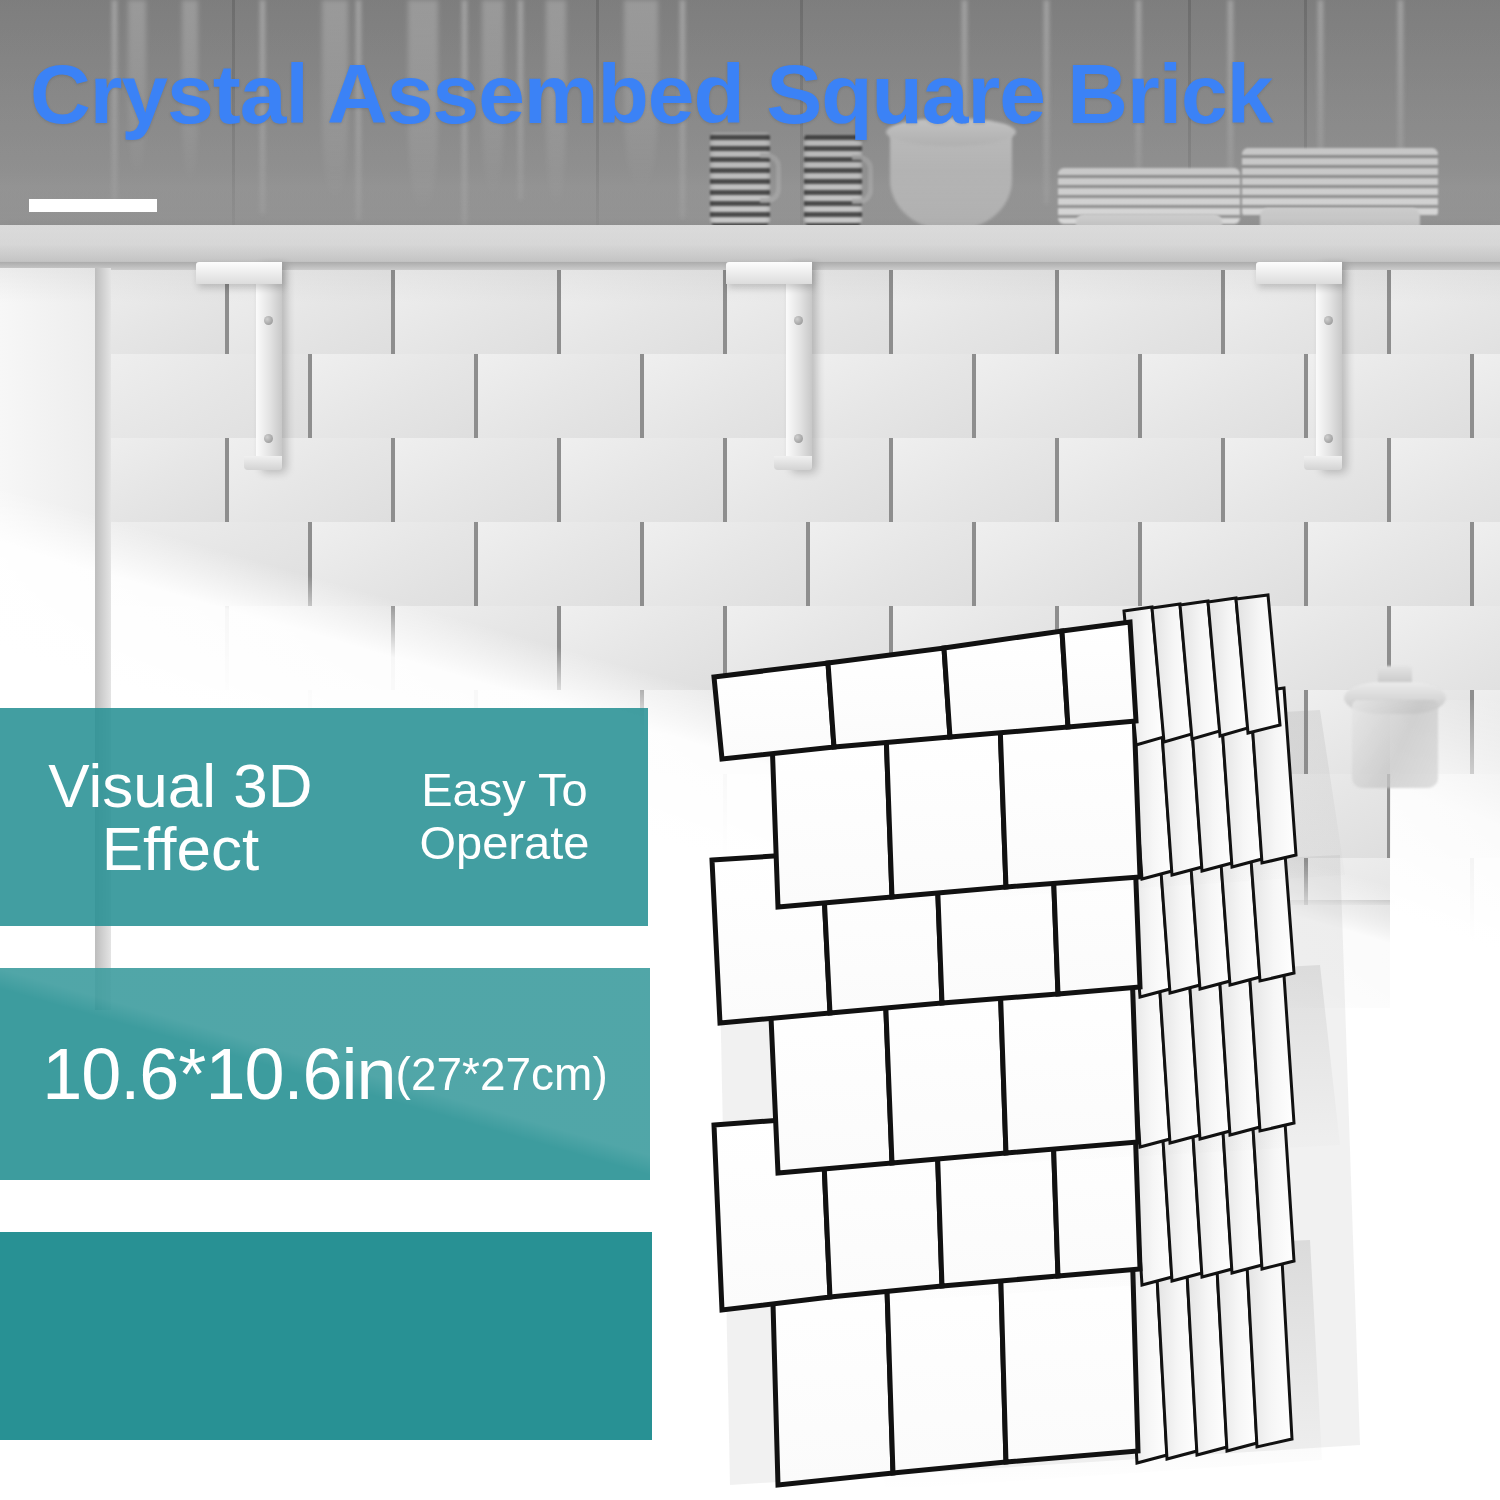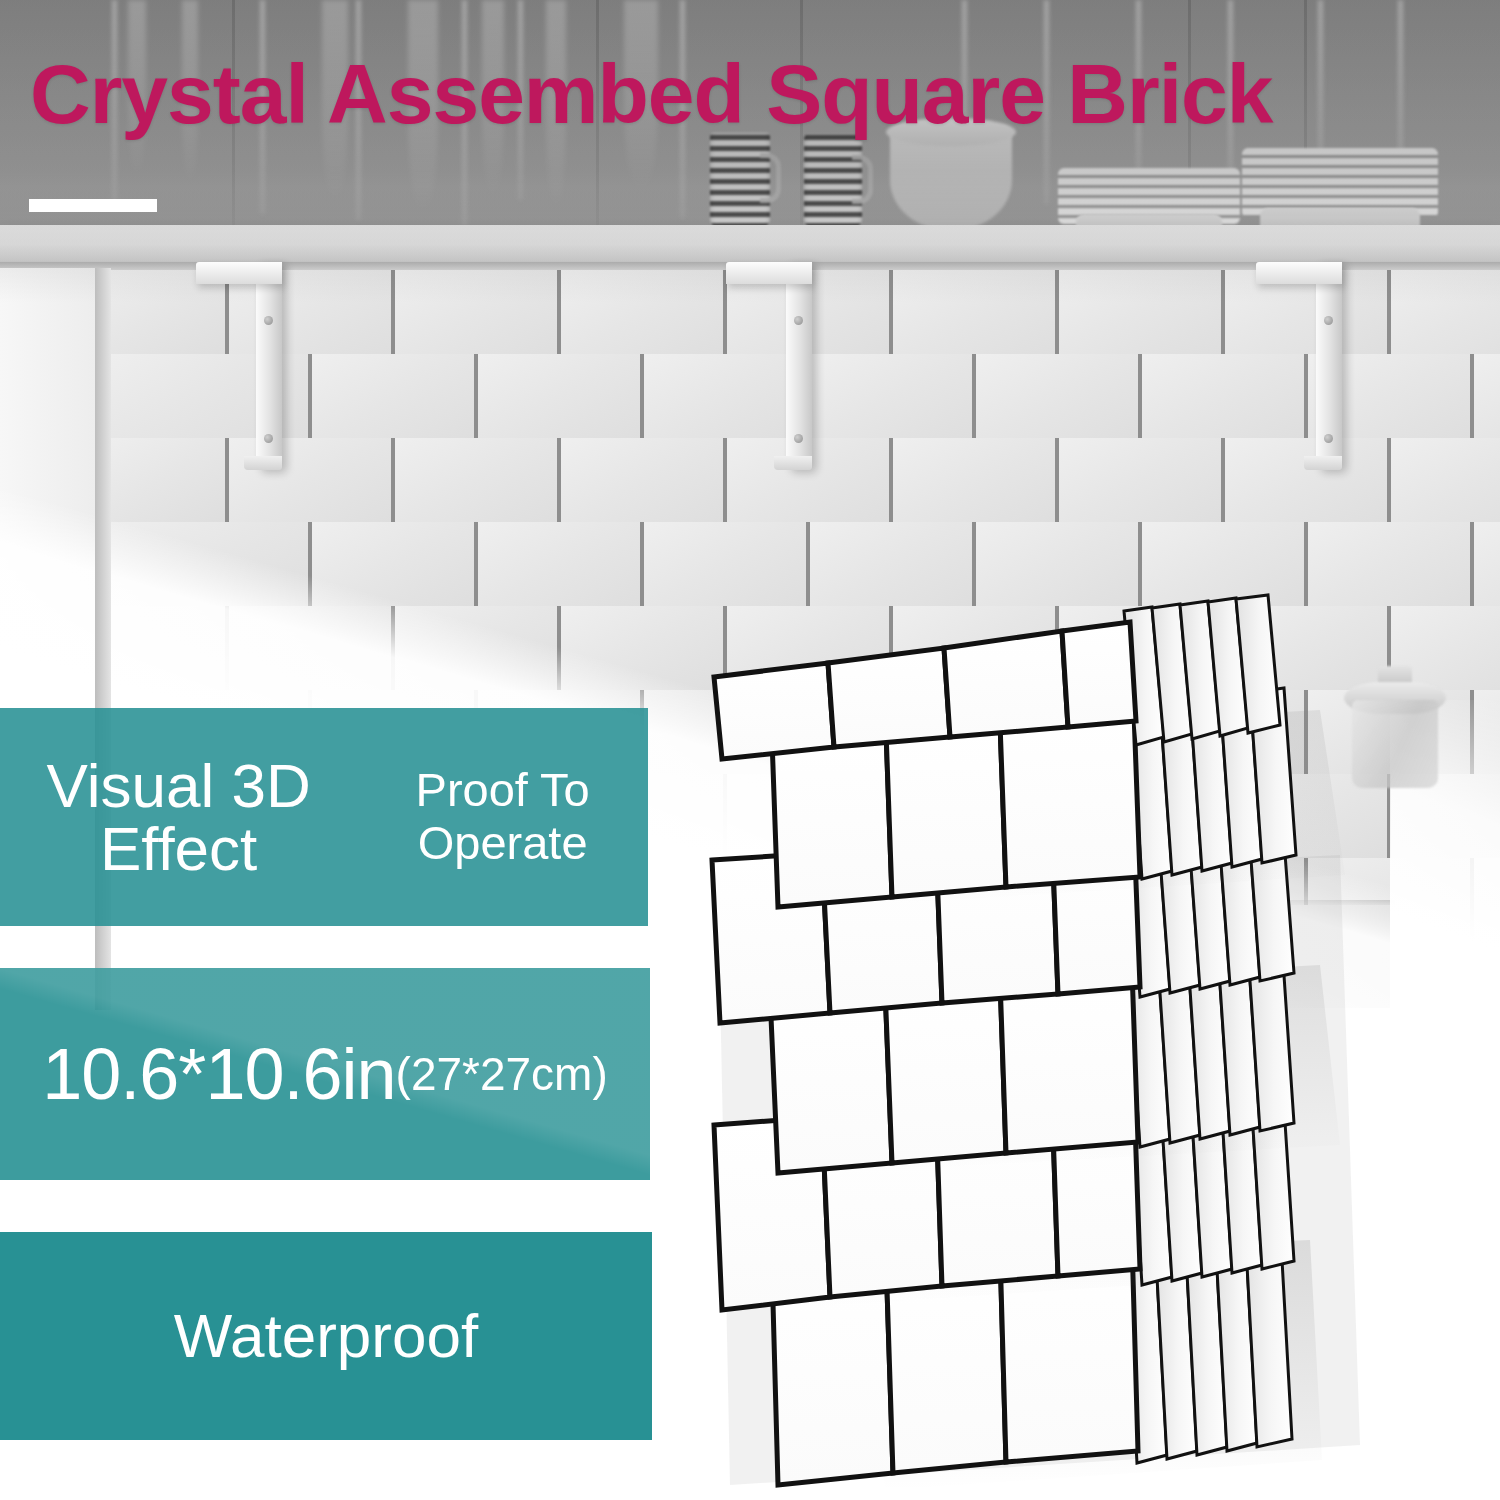--- a/index.html
+++ b/index.html
@@ -121,21 +121,21 @@
   #white-wash { position:absolute; left:0; top:0; width:1500px; height:1500px;
     background:linear-gradient(196deg, rgba(255,255,255,0) 0%, rgba(255,255,255,0) 47.5%,
       rgba(255,255,255,.93) 50.5%, #ffffff 56%, #ffffff 100%); }
   #white-bottom { position:absolute; left:0; top:1008px; width:1500px; height:492px;
     background:#ffffff; }
   #white-right-low { position:absolute; left:1390px; top:700px; width:110px; height:320px;
     background:linear-gradient(200deg, rgba(255,255,255,.0) 0%, rgba(255,255,255,.85) 35%, #fff 70%); }
 
   
   #headline { position:absolute; left:30px; top:52px; z-index:20;
-    font-size:84px; font-weight:bold; color:#be185d; letter-spacing:-1px;
+    font-size:84px; font-weight:bold; color:#3b82f6; letter-spacing:-1px;
     white-space:nowrap; line-height:1; text-shadow:0 1px 3px rgba(0,0,0,.12); }
   #headline-rule { position:absolute; left:29px; top:199px; width:128px; height:13px;
     background:#ffffff; z-index:20; }
 
   
   .banner { position:absolute; z-index:22; color:#fff; text-align:center;
     display:flex; flex-direction:row; align-items:center; justify-content:center; }
   #banner-1 { left:0; top:708px; width:648px; height:218px; background:rgba(40,145,148,.88); }
   #banner-2 { left:0; top:968px; width:650px; height:212px; background:rgba(40,145,148,.90); }
   #banner-3 { left:0; top:1232px; width:652px; height:208px; background:rgba(40,145,148,1); }
@@ -368,31 +368,30 @@
 
   <div id="white-wash"></div>
   <div id="white-bottom"></div>
   <div id="white-right-low"></div>
 
   <div id="headline">Crystal Assembed Square Brick</div>
   <div id="headline-rule"></div>
 
   <div class="banner" id="banner-1">
     <div class="b-line-1">Visual 3D Effect</div>
-    <div class="b-line-2">Proof To Operate</div>
+    <div class="b-line-2">Easy To Operate</div>
   </div>
 
   <div class="banner" id="banner-2">
     <div id="banner-2-wedge"></div>
     <div class="b-big">10.6*10.6in</div>
     <div class="b-sub">(27*27cm)</div>
   </div>
 
   <div class="banner" id="banner-3">
-    <div class="b-wp-1">Waterproof</div>
   </div>
 
   <div id="product">
     <svg width="800" height="915" viewBox="0 0 800 915">
       <defs>
         <linearGradient id="slabFace" x1="0" y1="0" x2="0" y2="1">
           <stop offset="0%" stop-color="#ffffff"></stop>
           <stop offset="100%" stop-color="#fbfbfb"></stop>
         </linearGradient>
         <linearGradient id="slabEdge" x1="0" y1="0" x2="1" y2="0">

